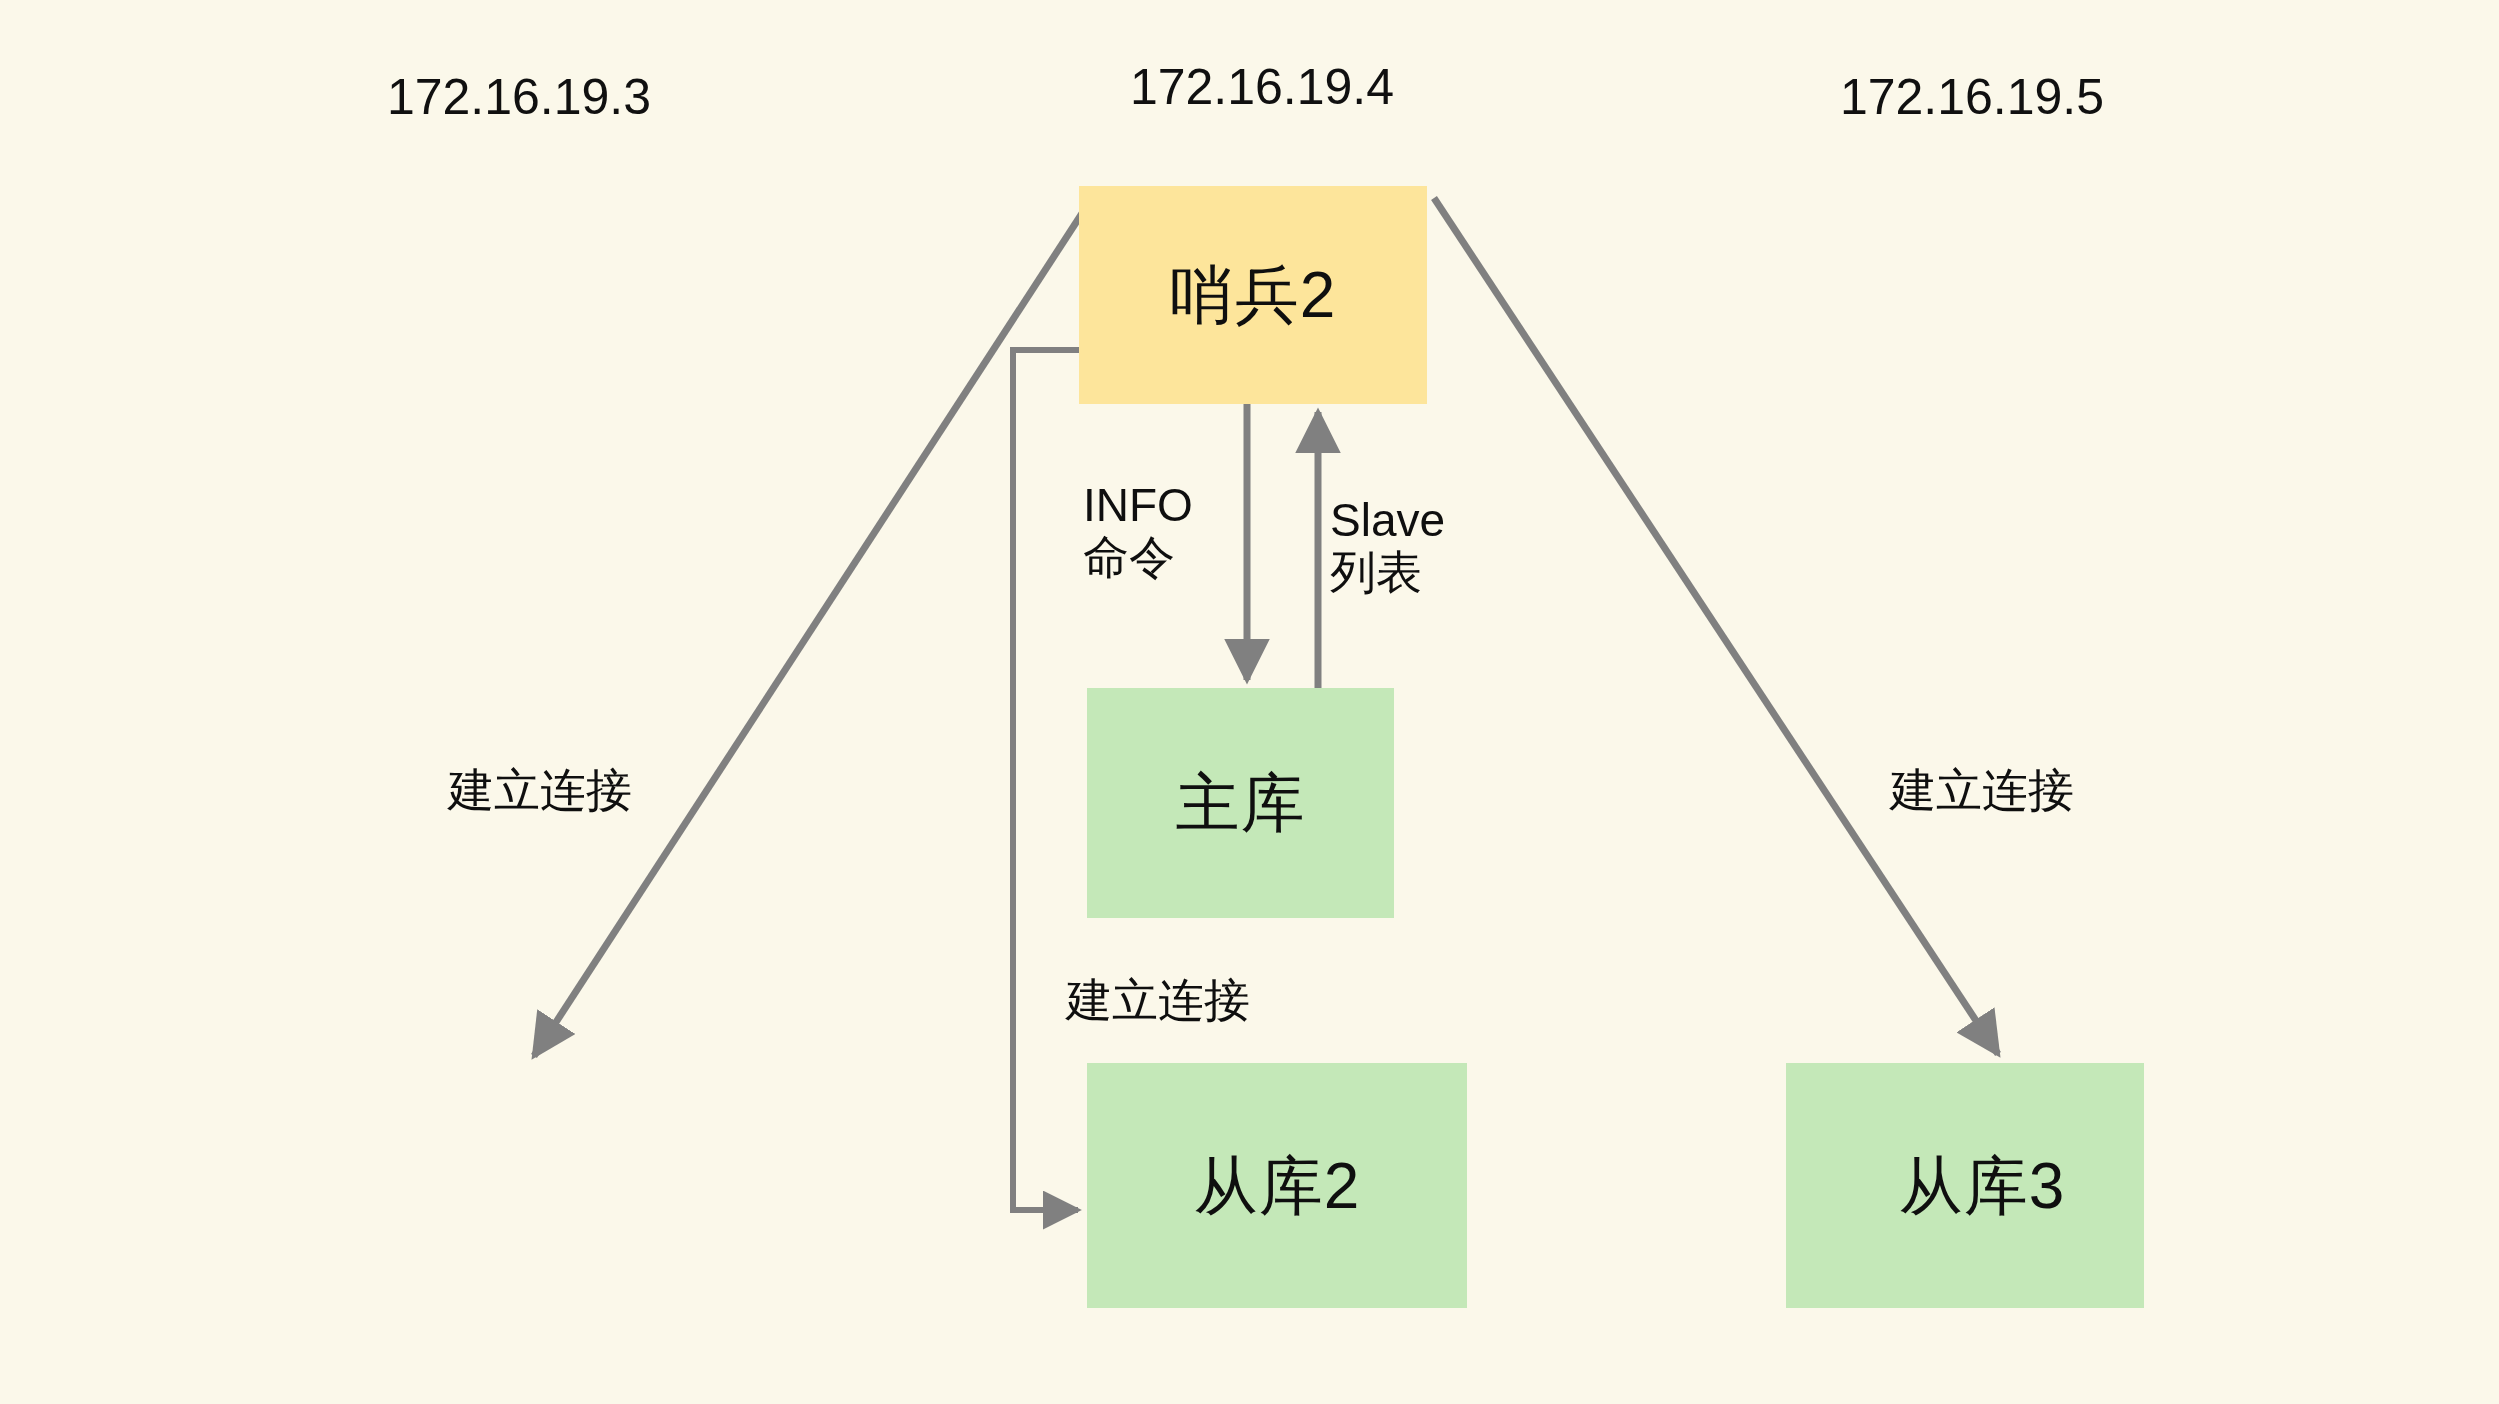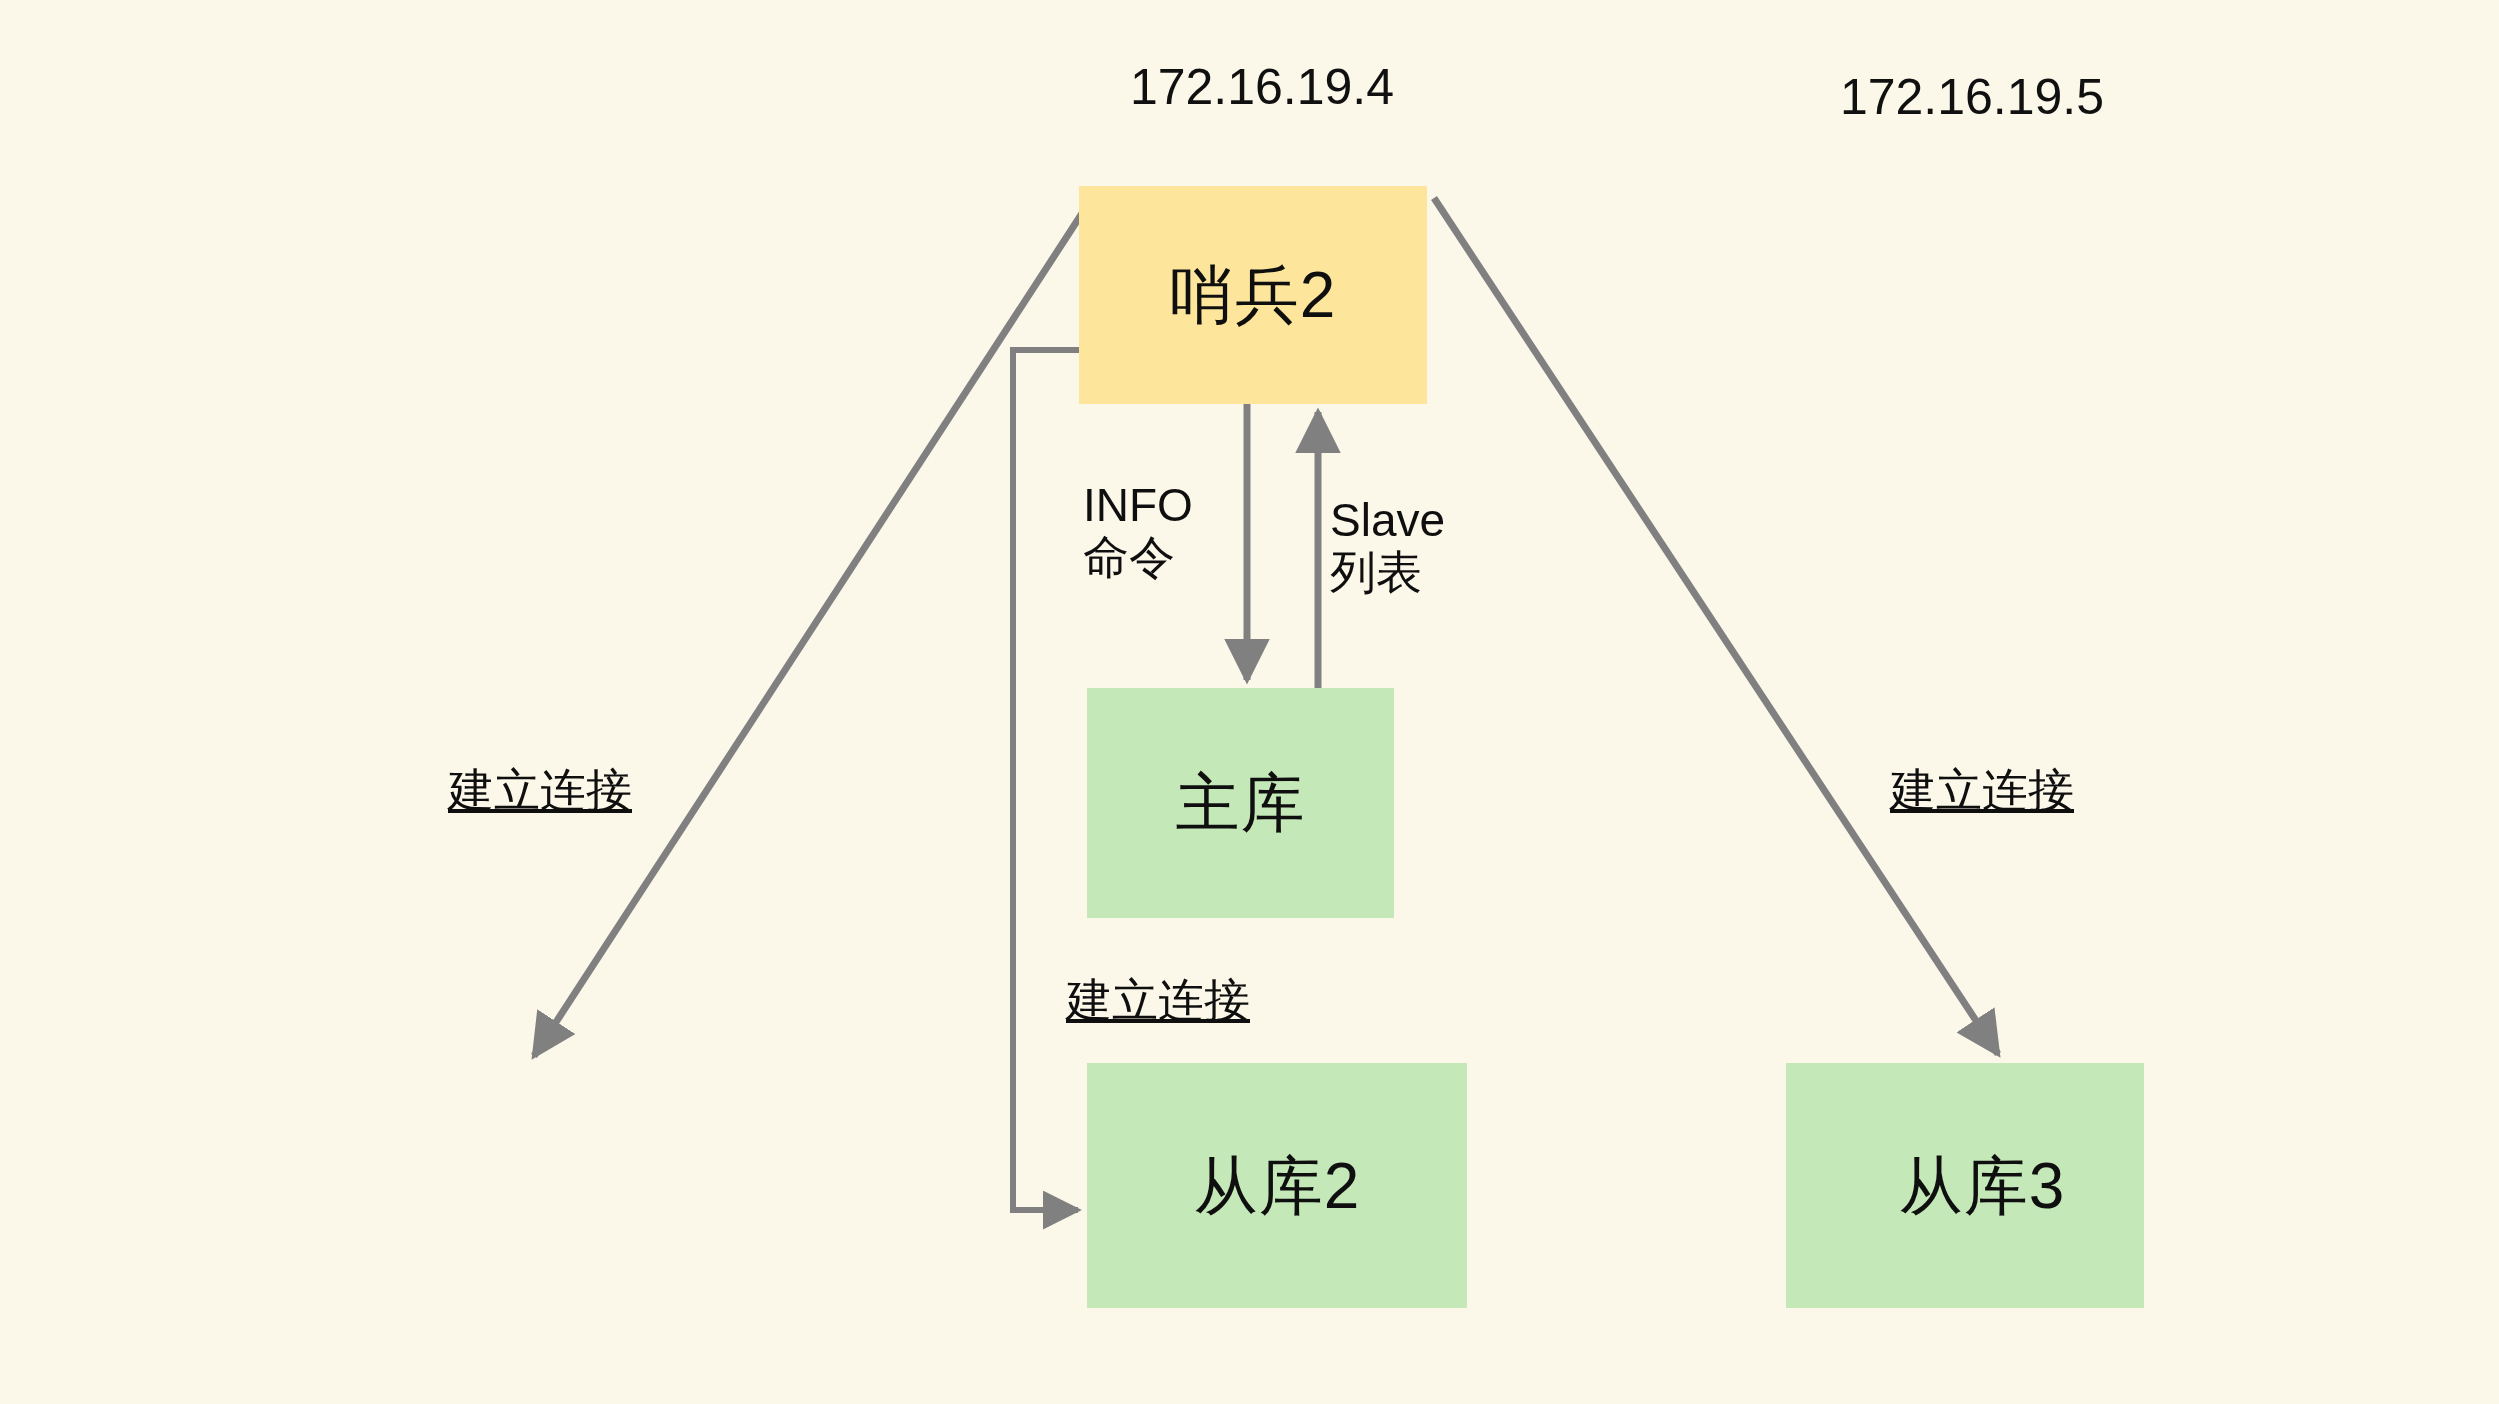--- a/index.html
+++ b/index.html
@@ -52,21 +52,20 @@
   }
   .edge-label {
     position: absolute;
     font-size: 46px;
     color: #0f0f0f;
     line-height: 1.12;
     white-space: pre-line;
   }
   .edge-label.c {
     text-align: center;
-    text-decoration: underline;
   }
 </style>
 </head>
 <body>
 
 <div id="canvas">
 
   <svg id="edges" viewBox="0 0 2499 1404" xmlns="http://www.w3.org/2000/svg">
     <defs>
       <marker id="arrow" viewBox="0 0 10 10" refX="9" refY="5" markerWidth="6.5" markerHeight="6.5" orient="auto-start-reverse">
@@ -88,20 +87,21 @@
 
     <g>
       <line x1="1318" y1="688" x2="1318" y2="412" stroke="#808080" stroke-width="7" marker-end="url(#arrow)"></line>
     </g>
 
     <g>
       <path d="M 1087 350 L 1013 350 L 1013 1210 L 1078 1210" fill="none" stroke="#808080" stroke-width="6" marker-end="url(#arrow)"></path>
     </g>
   </svg>
 
+  <div class="ip-label" style="left:344px; top:72px; width:350px;">172.16.19.3</div>
   <div class="ip-label" style="left:1087px; top:62px; width:350px;">172.16.19.4</div>
   <div class="ip-label" style="left:1797px; top:72px; width:350px;">172.16.19.5</div>
 
   <div class="node sentinel" style="left:1079px; top:186px; width:348px; height:218px;">哨兵2</div>
 
   <div class="node db" style="left:1087px; top:688px; width:307px; height:230px;">主库</div>
 
   <div class="node db" style="left:1087px; top:1063px; width:380px; height:245px;">从库2</div>
   <div class="node db" style="left:1786px; top:1063px; width:358px; height:245px;padding-left:34px;">从库3</div>
 

